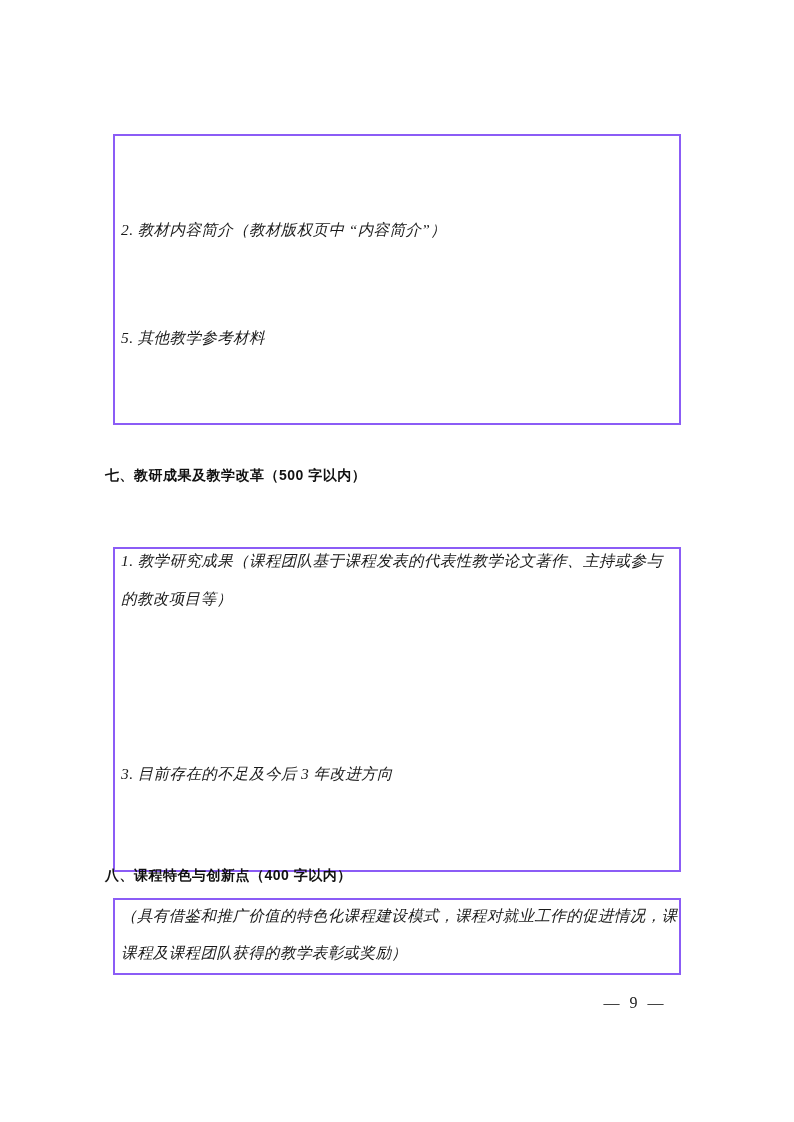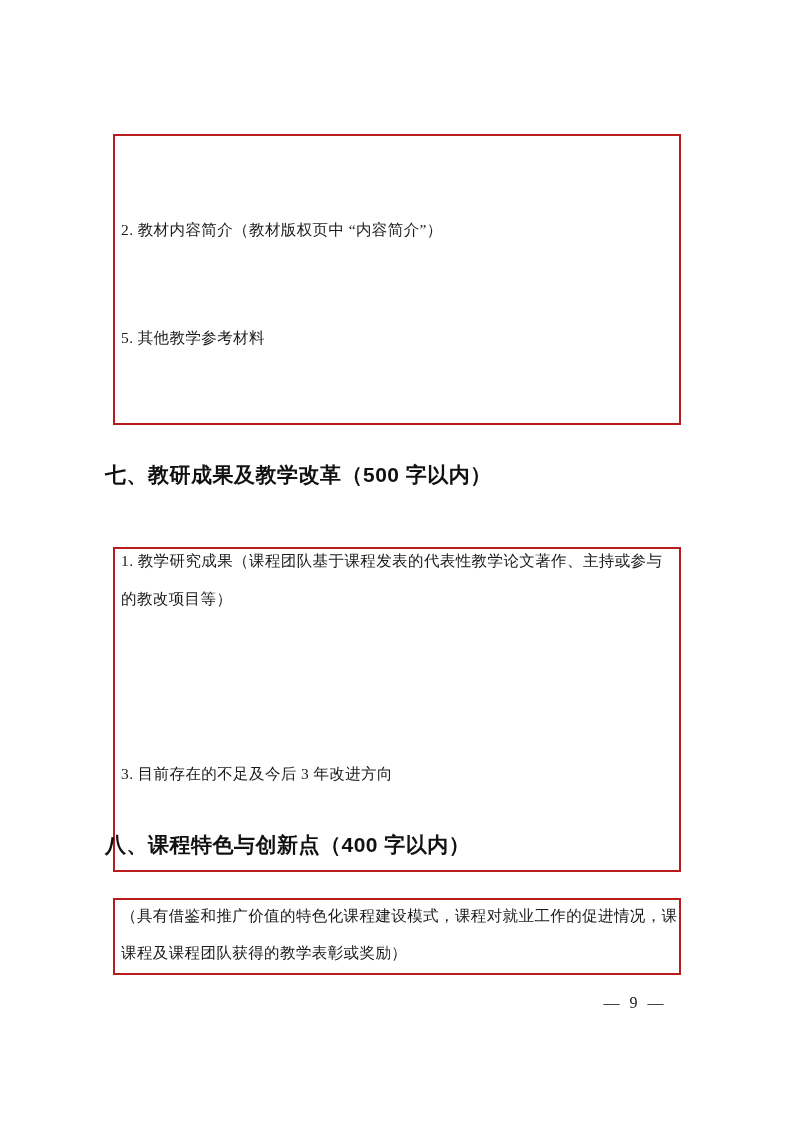--- a/index.html
+++ b/index.html
@@ -12,23 +12,24 @@
     width: 794px;
     height: 1122px;
     background: #ffffff;
     overflow: hidden;
     color: #1a1a1a;
   }
   .content-box {
     position: absolute;
     left: 113px;
     width: 564px;
-    border: 2px solid #b91c1c;
+    border: 2px solid #8b5cf6;
     background: #ffffff;
     overflow: hidden;
+    font-style: italic;
   }
   .box-materials { top: 134px; height: 287px; }
   .box-research  { top: 503px; height: 321px; margin-top: 44px; }
   .box-features  { top: 898px; height: 73px;  }
   .box-line {
     position: absolute;
     left: 6px;
     right: 6px;
     font-family: "Liberation Serif", serif;
     font-size: 15.5px;
@@ -44,28 +45,28 @@
   .box-research .l3 { top: 110px; }
   .box-research .l4 { top: 215px; }
   .box-features .l1 { top: 6px; }
   .box-features .l2 { top: 43px; }
   .section-heading {
     position: absolute;
     left: 105px;
     margin: 0;
     font-family: "Liberation Sans", sans-serif;
     font-weight: 700;
-    font-size: 21px;
+    font-size: 14px;
     line-height: 28px;
     letter-spacing: 0.5px;
     color: #111111;
     white-space: nowrap;
   }
   .heading-seven { top: 461px; }
-  .heading-eight { top: 831px; }
+  .heading-eight { top: 861px; }
   .page-number {
     position: absolute;
     top: 994px;
     left: 565px;
     width: 140px;
     text-align: center;
     font-family: "Liberation Serif", serif;
     font-size: 16px;
     letter-spacing: 3px;
     color: #1a1a1a;

